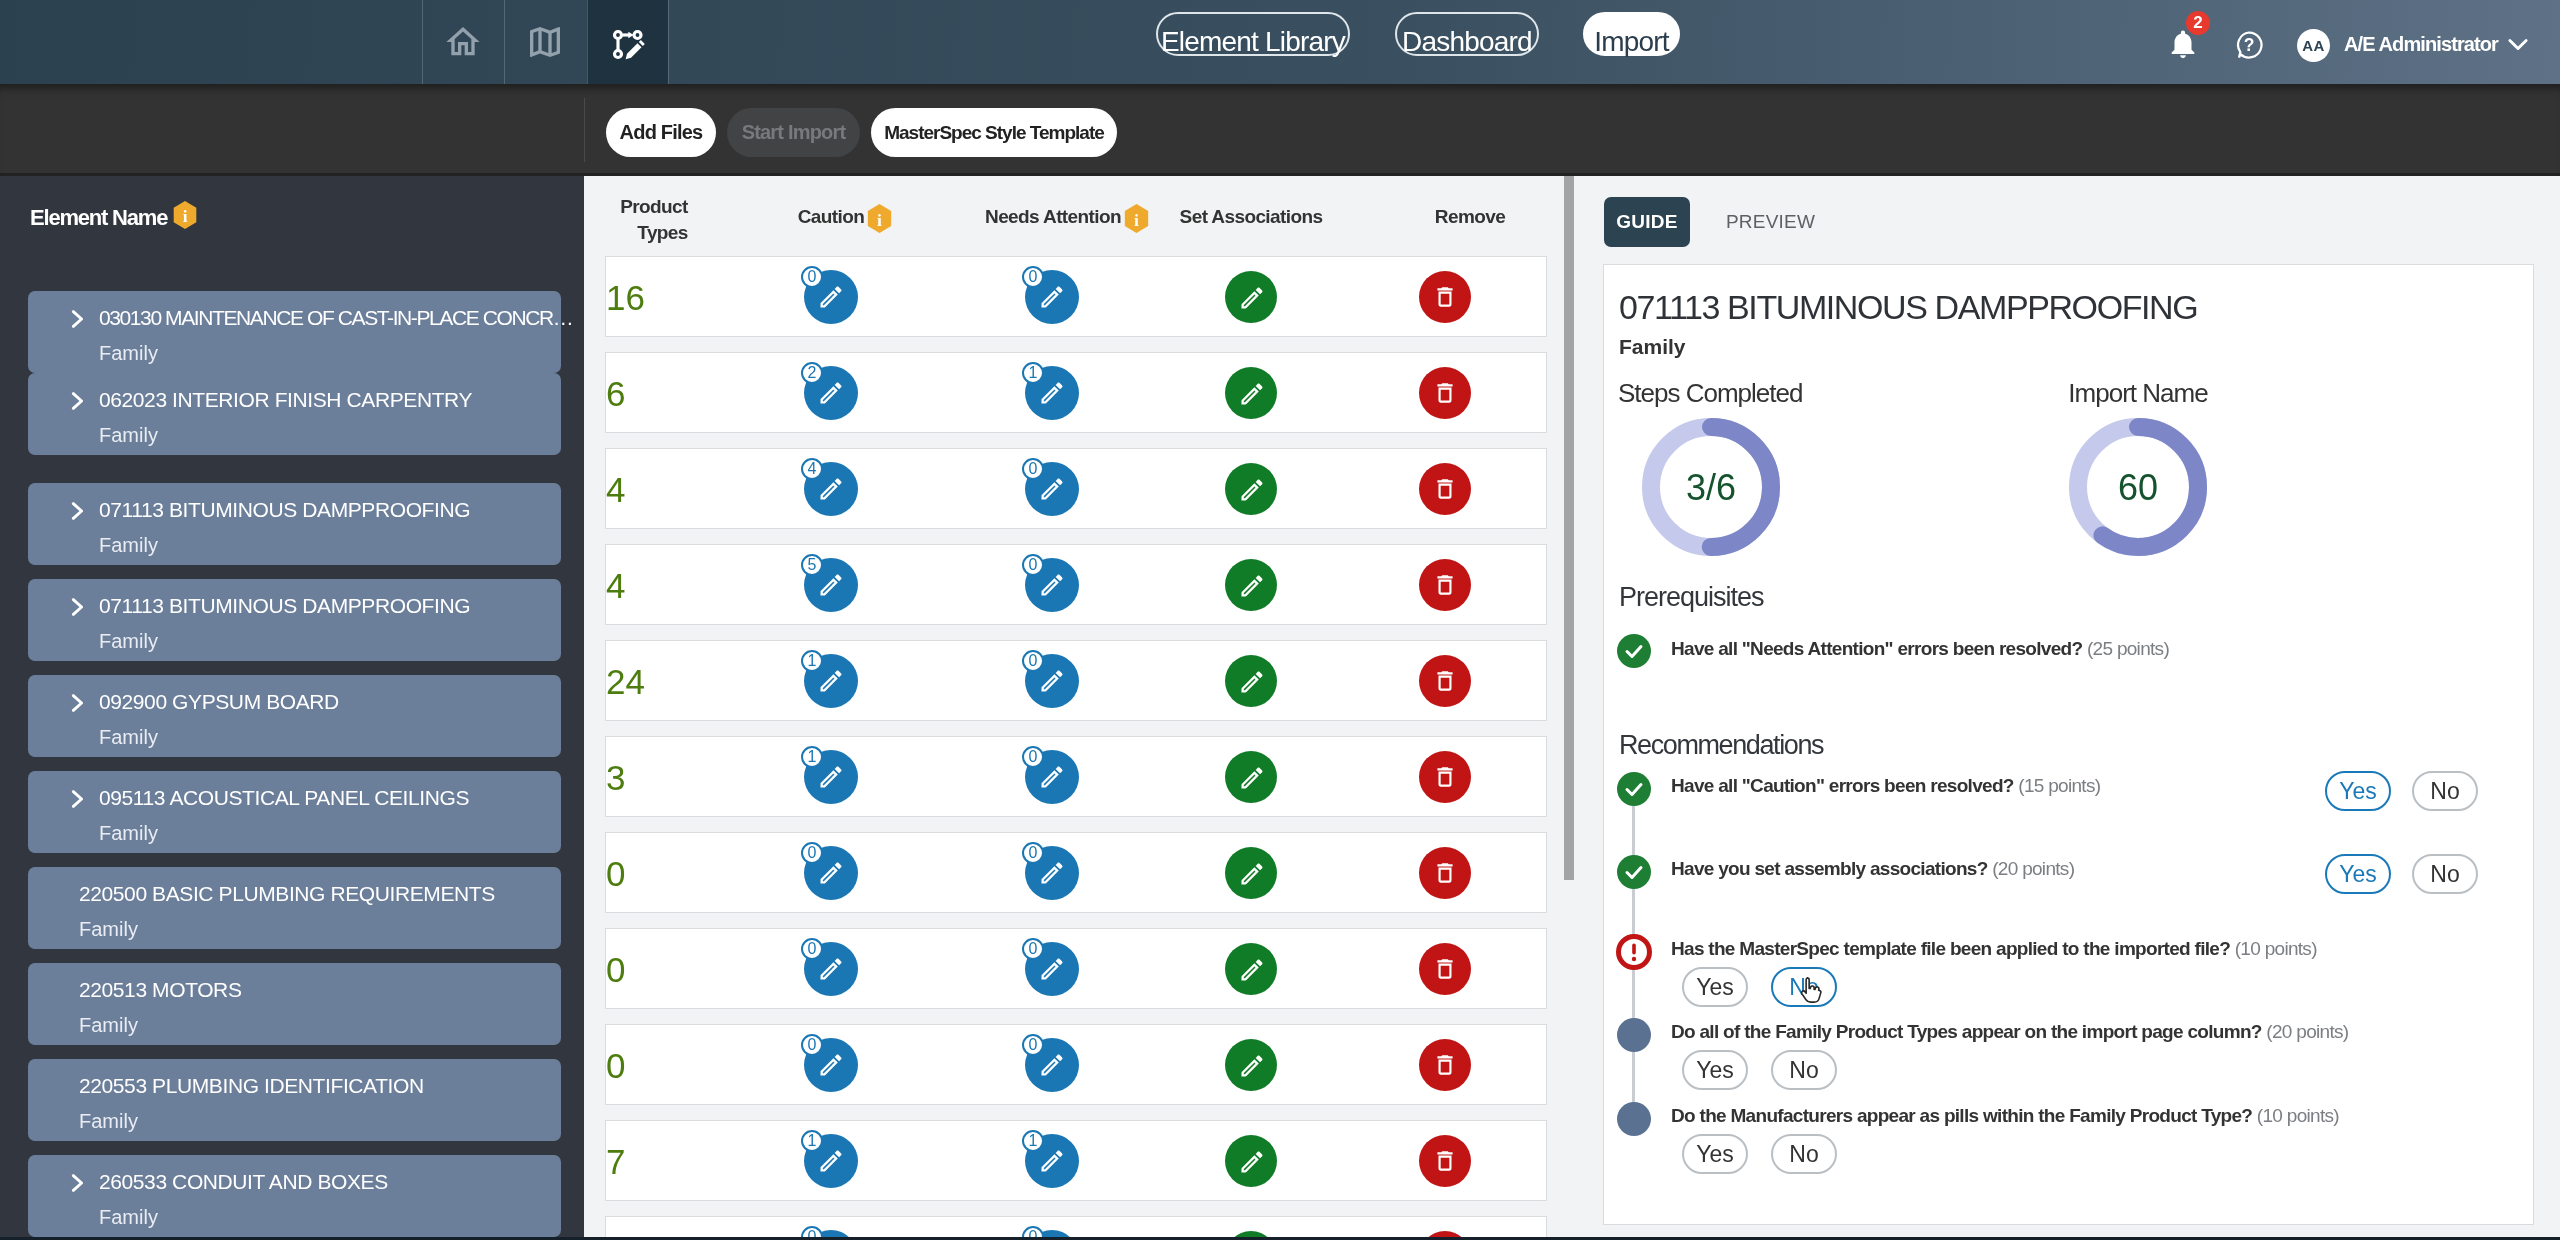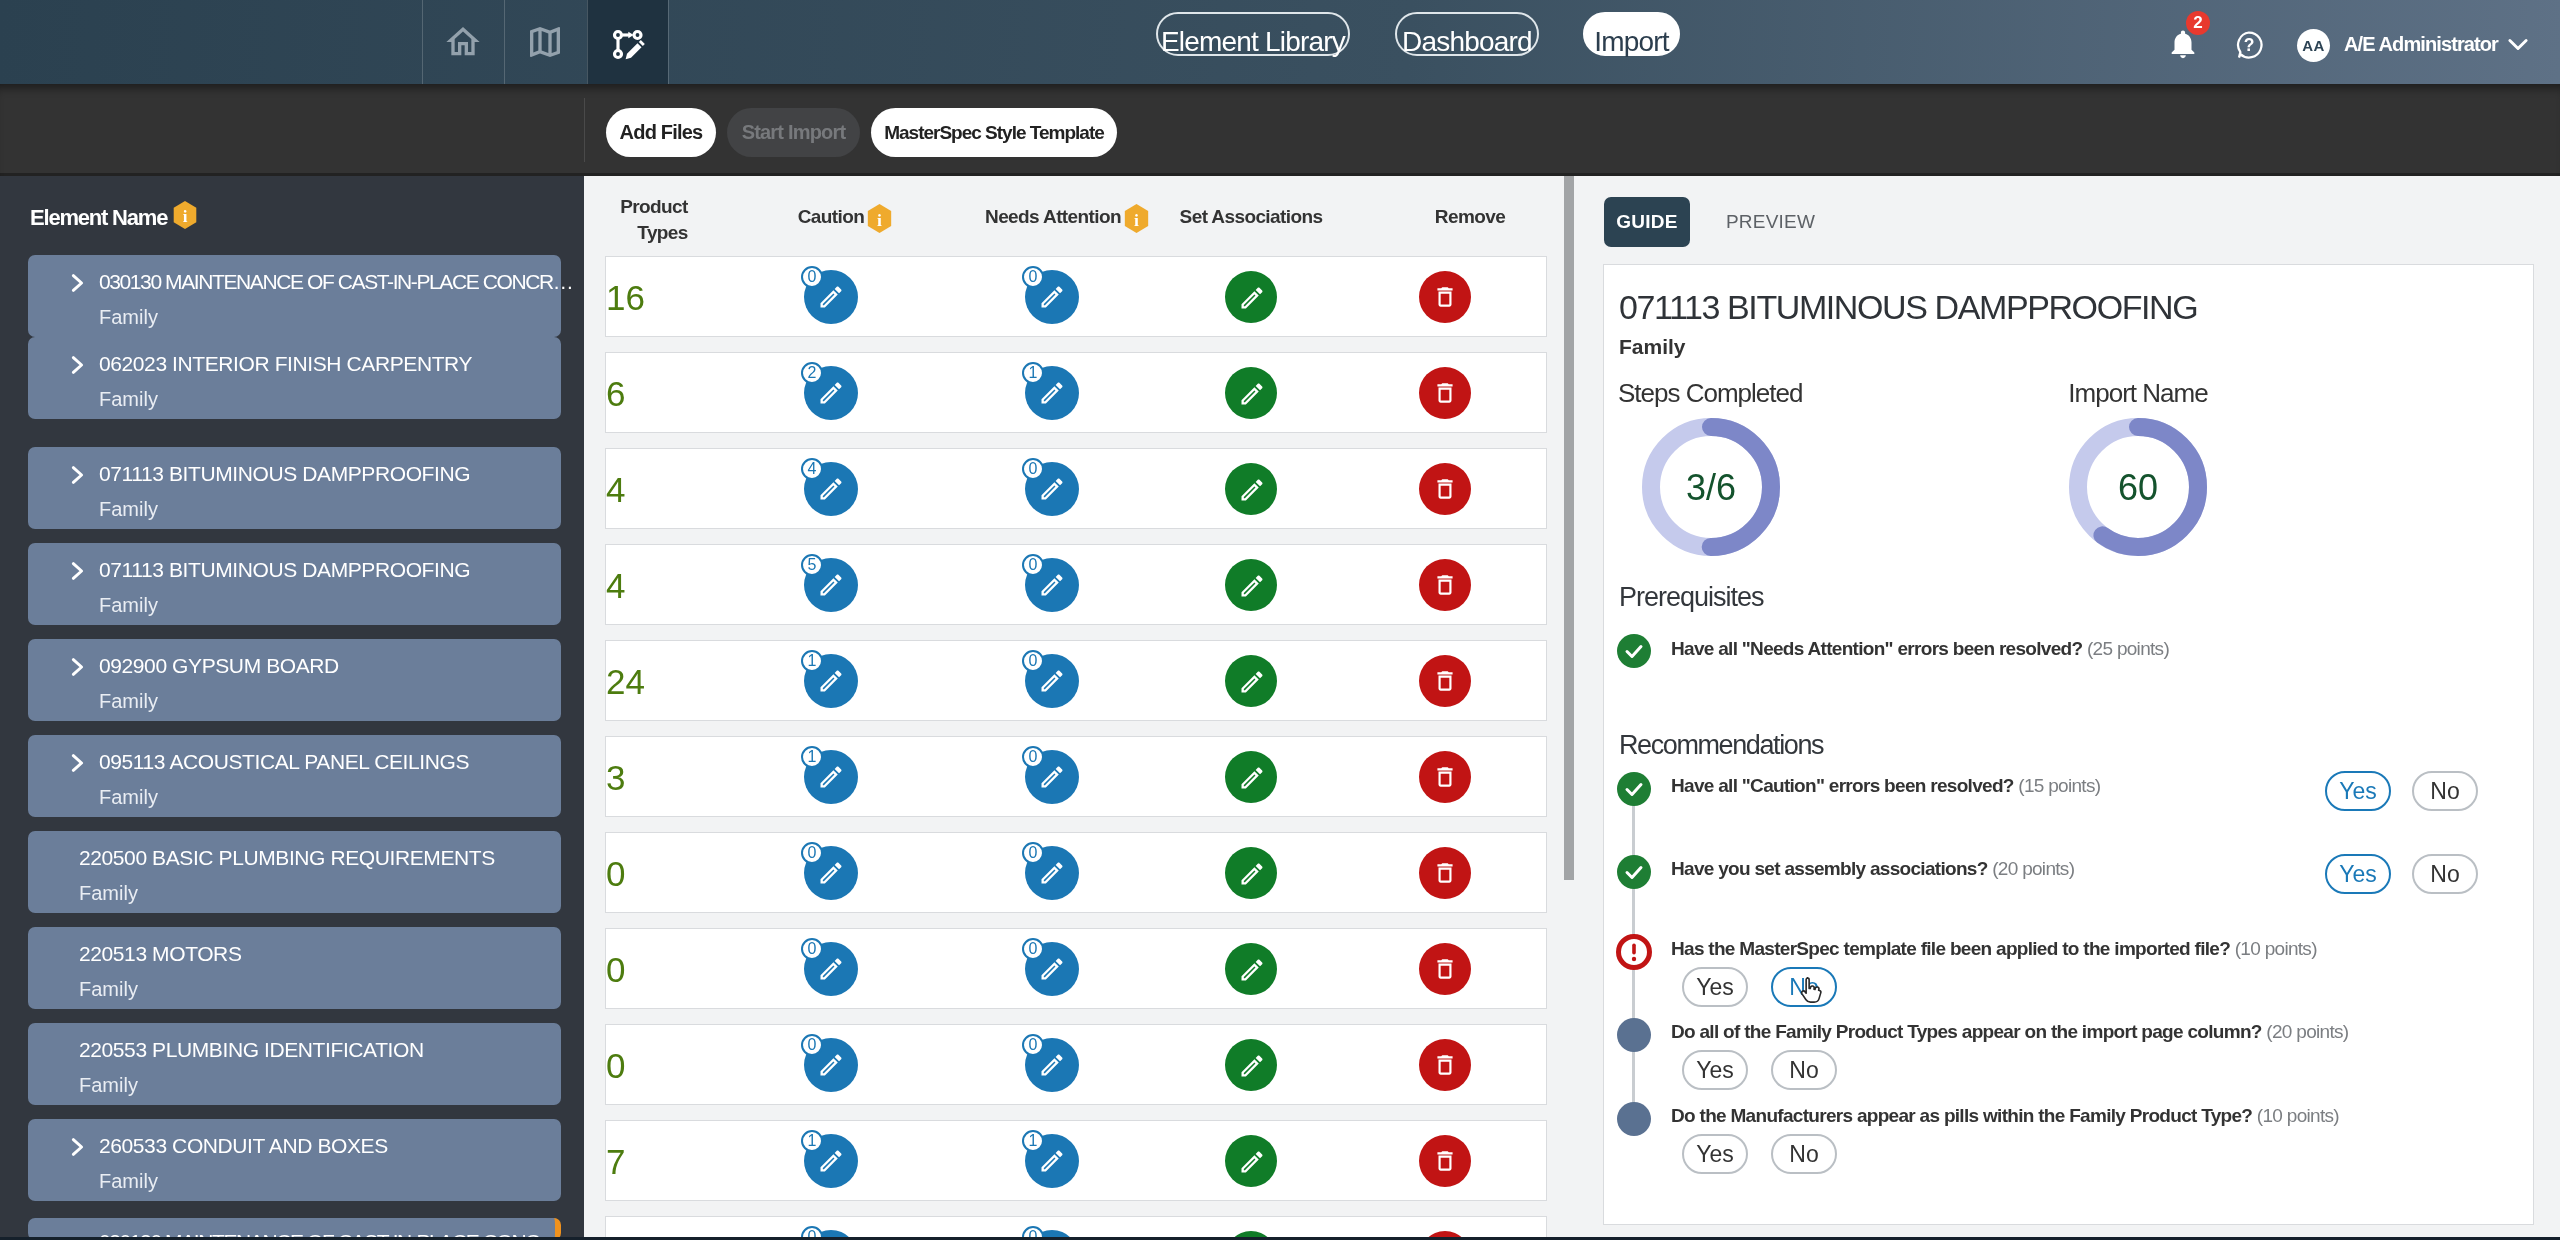--- a/index.html
+++ b/index.html
@@ -26,21 +26,21 @@
 
   
   #strip { position:absolute; left:0; top:84px; width:2560px; height:92px; background:#333333;
     box-shadow:inset 0 10px 10px -6px rgba(0,0,0,0.45), inset 0 -3px 0 #222; }
   .stripbtn { position:absolute; top:24px; height:49px; border-radius:25px; background:#ffffff;
     color:#222222; font-size:20px; font-weight:600; text-align:center; line-height:49px; white-space:nowrap; letter-spacing:-0.8px; }
 
   
   #sidebar { position:absolute; left:0; top:176px; width:584px; height:1064px; background:#32373f; }
   #sbHead { position:absolute; left:30px; top:29px; color:#fff; font-size:22px; font-weight:bold; letter-spacing:-1.2px; white-space:nowrap; }
-  .card { position:absolute; left:28px; width:533px; height:82px; background:#6b7e9a; border-radius:7px; color:#fff; }
+  .card { position:absolute; left:28px; width:533px; height:82px; background:#6b7e9a; border-radius:7px; color:#fff;margin-top:36px; }
   .cardTitle { position:absolute; top:15px; font-size:21px; white-space:nowrap; overflow:hidden; text-overflow:ellipsis; letter-spacing:-0.4px; }
   .cardFam { position:absolute; top:51px; font-size:20px; color:#e9edf3; }
   .chev { position:absolute; left:38px; top:17px; width:22px; height:22px; }
 
   
   .th { position:absolute; color:#333; font-size:19px; font-weight:bold; white-space:nowrap; letter-spacing:-0.6px; transform:translateX(-50%); }
   .row { position:absolute; left:605px; width:942px; height:81px; background:#fff; border:1px solid #d9dbde; }
   .rownum { position:absolute; left:606px; width:90px; font-size:35px; color:#4d7c0f; }
   .ic { position:absolute; width:54px; height:54px; border-radius:50%; }
   .ic svg { position:absolute; left:13px; top:13px; }

